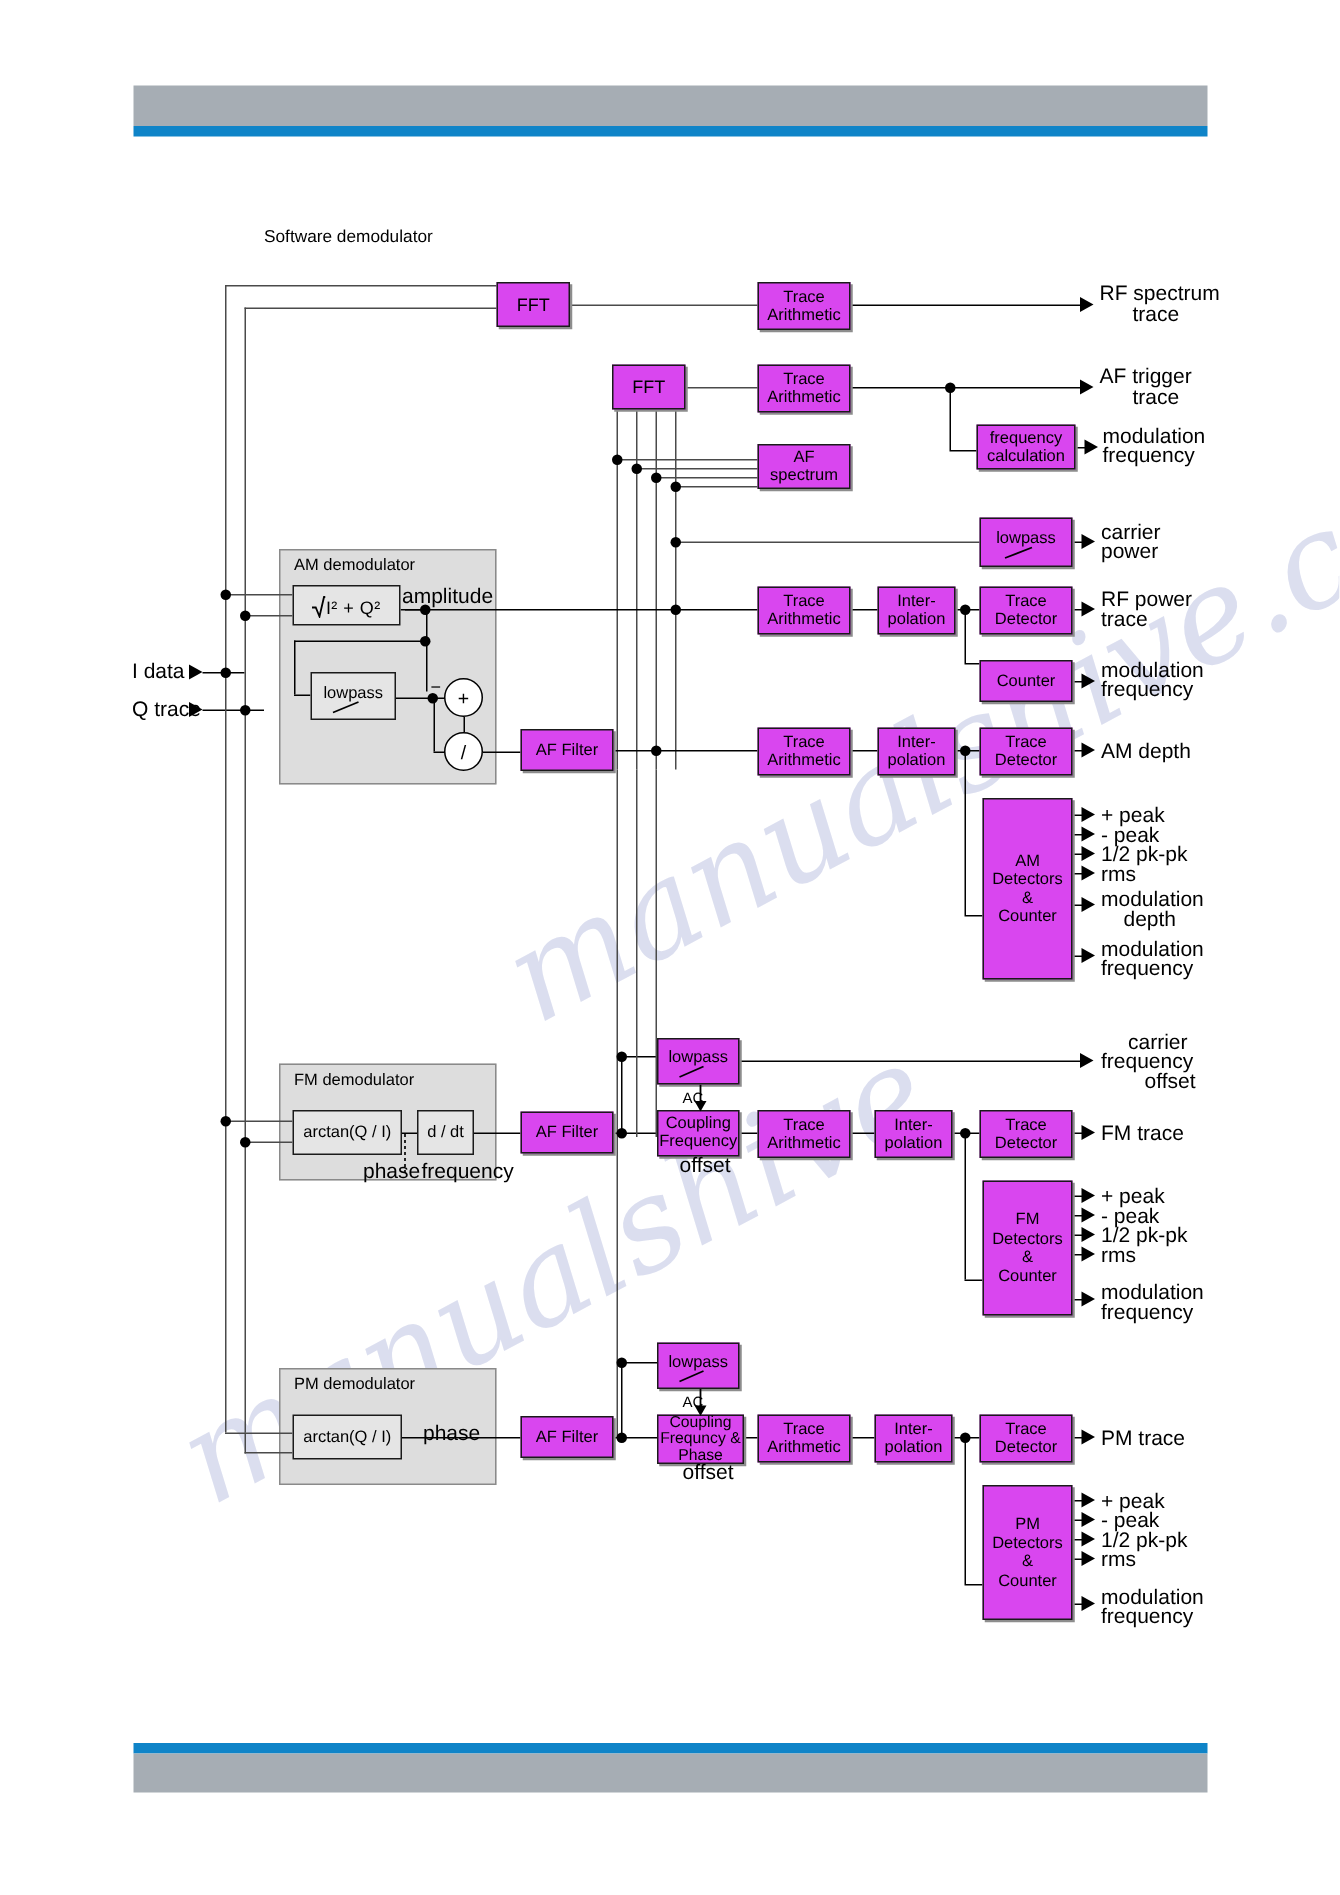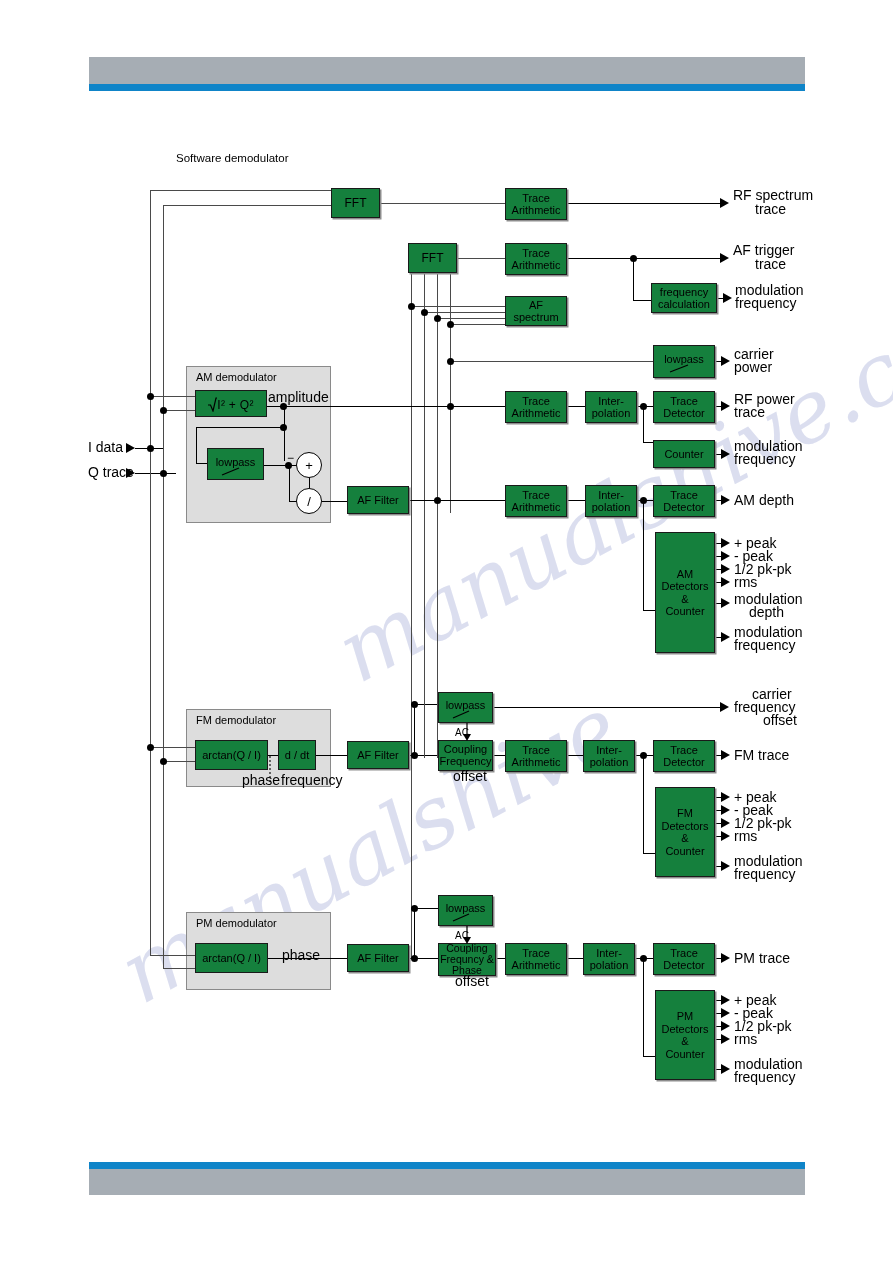--- a/index.html
+++ b/index.html
@@ -34,34 +34,34 @@
   }
   .wm1{left:300px;top:430px;font-size:86px;transform:rotate(-28deg);}
   .wm2{left:95px;top:800px;font-size:86px;transform:rotate(-28deg);}
 
   
   .diag{position:absolute;left:0;top:0;width:720px;height:1263px;}
 
   .box{
     position:absolute;
     box-sizing:border-box;
-    background:#15803d;
+    background:#d946ef;
     border:1px solid #1a1a1a;
     box-shadow:1.5px 1.5px 0 0 #8d8d8d;
     display:flex;
     flex-direction:column;
     align-items:center;
     justify-content:center;
     text-align:center;
     font-size:11px;
     line-height:12.5px;
     color:#000;
     z-index:6;
   }
-  .box.white{background:#15803d;box-shadow:none;}
+  .box.white{background:#e5e5e5;box-shadow:none;}
   .group{
     position:absolute;
     box-sizing:border-box;
     background:#dddddd;
     border:1px solid #8a8a8a;
     z-index:2;
   }
   .grp-title{
     position:absolute;
     font-size:11px;

